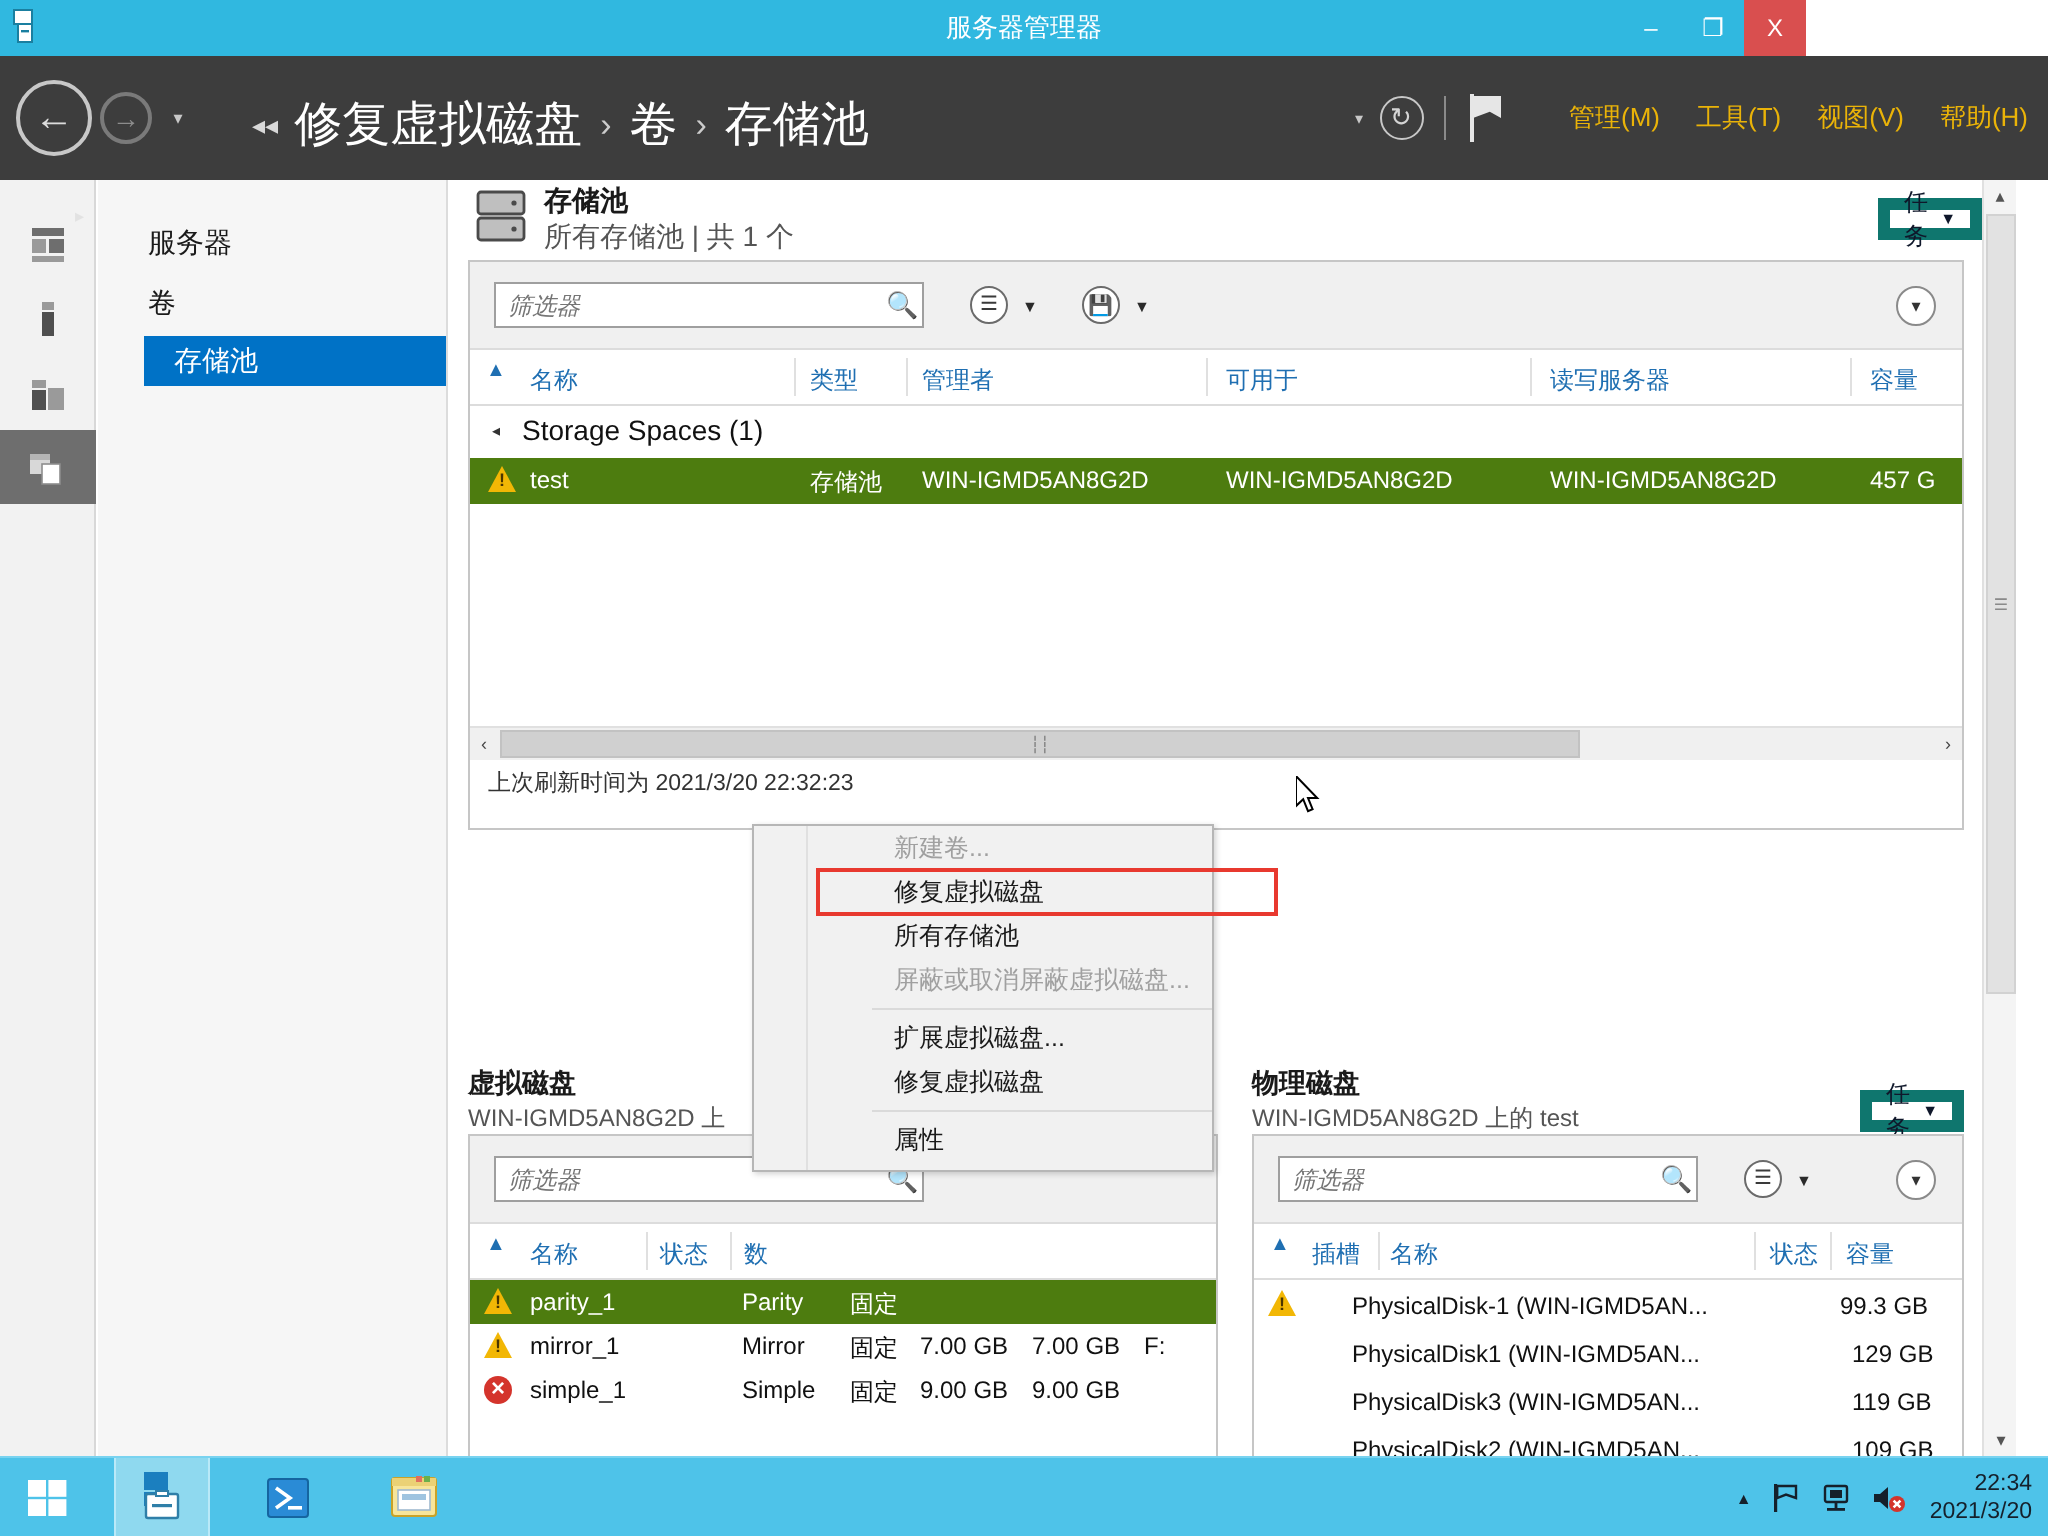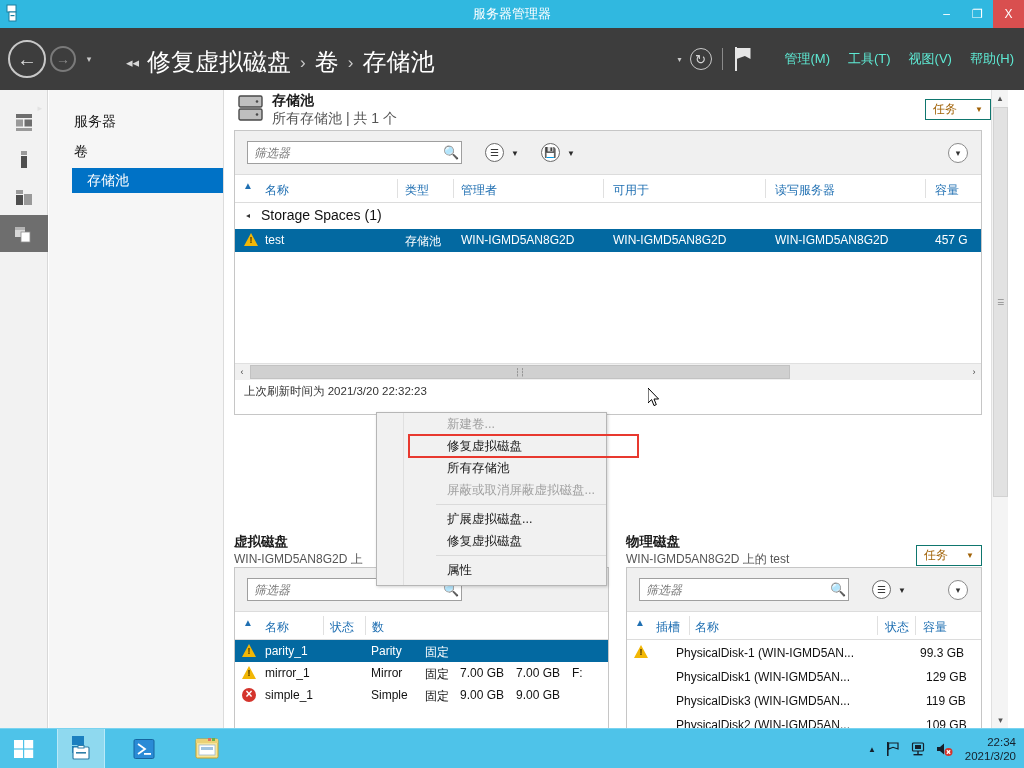--- a/index.html
+++ b/index.html
@@ -6,21 +6,21 @@
   html, body {
     width: 1024px; height: 768px;
     font-family: "Liberation Sans", "DejaVu Sans", sans-serif;
     overflow: hidden;
     background: #ffffff;
   }
   #app { position: relative; width: 1024px; height: 768px; }
 
   
   .titlebar {
-    position: absolute; left: 0; top: 0; width: 1024px; height: 28px;
+    position: absolute; left: 0; top: 0; width: 903px; height: 28px;
     background: #30b8e0; color: #ffffff;
   }
   .titlebar .app-ico {
     position: absolute; left: 4px; top: 3px; width: 20px; height: 20px;
   }
   .titlebar .title {
     position: absolute; left: 0; top: 0; width: 1024px; height: 28px;
     line-height: 28px; text-align: center; font-size: 13px; color: #ffffff;
   }
   .wbtns { position: absolute; right: 0; top: 0; height: 28px; display: flex; }
@@ -63,21 +63,21 @@
   .nav-caret2 { color: #c8c8c8; font-size: 8px; margin-right: 8px; }
   .refresh-ico {
     width: 22px; height: 22px; border-radius: 50%; border: 1.5px solid #c8c8c8;
     display: flex; align-items: center; justify-content: center; color: #d4d4d4; font-size: 13px;
   }
   .nav-div { width: 1px; height: 22px; background: #8a8a8a; margin: 0 10px; }
   .flag-ico { width: 20px; height: 24px; position: relative; margin-right: 14px; }
   .flag-ico .pole { position: absolute; left: 2px; top: 0; width: 2px; height: 24px; background: #e6e6e6; }
   .flag-ico .cloth { position: absolute; left: 4px; top: 1px; width: 14px; height: 11px; background: #e6e6e6;
                      clip-path: polygon(0 0, 100% 0, 100% 100%, 60% 72%, 0 100%); }
-  .menu-link { color: #5eead4; font-size: 13px; margin-left: 18px; }
+  .menu-link { color: #eab308; font-size: 13px; margin-left: 18px; }
 
   
   .rail {
     position: absolute; left: 0; top: 90px; width: 48px; height: 638px;
     background: #f2f2f2; border-right: 1px solid #d8d8d8;
   }
   .rail-item { width: 48px; height: 37px; display: flex; align-items: center; justify-content: center; }
   .rail-item.active { background: #6e6e6e; }
   .rail-ico { width: 22px; height: 20px; position: relative; }
   .rail-arrow { position: absolute; right: 5px; top: 13px; color: #e2e2e2; font-size: 9px; }
@@ -95,22 +95,22 @@
   .subnav-item.sel { background: #0072c6; color: #ffffff; margin-left: 23px; padding-left: 15px; height: 25px; line-height: 25px; }
 
   
   .content { position: absolute; left: 225px; top: 90px; width: 783px; height: 638px; background: #ffffff; }
 
   .panel-head { position: relative; height: 38px; }
   .panel-icon { position: absolute; left: 13px; top: 4px; width: 26px; height: 28px; }
   .panel-title { position: absolute; left: 47px; top: 2px; font-size: 14px; font-weight: bold; color: #1a1a1a; }
   .panel-sub { position: absolute; left: 47px; top: 20px; font-size: 14px; color: #555555; }
   .tasks-btn {
-    position: absolute; right: 17px; top: 9px; width: 66px; height: 21px;
-    border: 1px solid #0f766e; background: #ffffff; font-size: 12px; color: #a16207;
+    position: absolute; right: 17px; top: 9px; width: 52px; height: 21px;
+    border: 6px solid #0f766e; background: #ffffff; font-size: 12px; color: #0f172a;
     display: flex; align-items: center; justify-content: space-between; padding: 0 7px;
   }
   .tasks-btn .cv { font-size: 8px; }
 
   .box { border: 1px solid #c6c6c6; background: #ffffff; }
 
   .filterbar { height: 44px; background: #f0f0f0; border-bottom: 1px solid #dcdcdc; position: relative; }
   .filter-input {
     position: absolute; left: 12px; top: 10px; width: 215px; height: 23px;
     border: 1px solid #9f9f9f; background: #ffffff; font-size: 12px; color: #7a7a7a;
@@ -130,21 +130,21 @@
   .thead { height: 28px; border-bottom: 1px solid #dcdcdc; position: relative; background: #ffffff; }
   .th { position: absolute; top: 7px; font-size: 12px; color: #1f6fb2; white-space: nowrap; }
   .th-sep { position: absolute; top: 4px; width: 1px; height: 19px; background: #e0e0e0; }
   .warn-col { position: absolute; left: 8px; top: 5px; color: #1f6fb2; font-size: 10px; }
 
   .grp-row { height: 26px; position: relative; }
   .grp-label { position: absolute; left: 26px; top: 4px; font-size: 14px; color: #111111; }
   .grp-tri { position: absolute; left: 11px; top: 8px; font-size: 8px; color: #333; }
 
   .drow { height: 22px; position: relative; font-size: 12px; color: #111111; }
-  .drow.sel { background: #0369a1; color: #ffffff; }
+  .drow.sel { background: #4d7c0f; color: #ffffff; }
   .cell { position: absolute; top: 4px; white-space: nowrap; }
 
   .warn-tri {
     display: inline-block; width: 14px; height: 13px; position: relative;
   }
   .warn-tri::before {
     content: ""; position: absolute; left: 0; top: 0;
     border-left: 7px solid transparent; border-right: 7px solid transparent;
     border-bottom: 13px solid #f2b705;
   }

